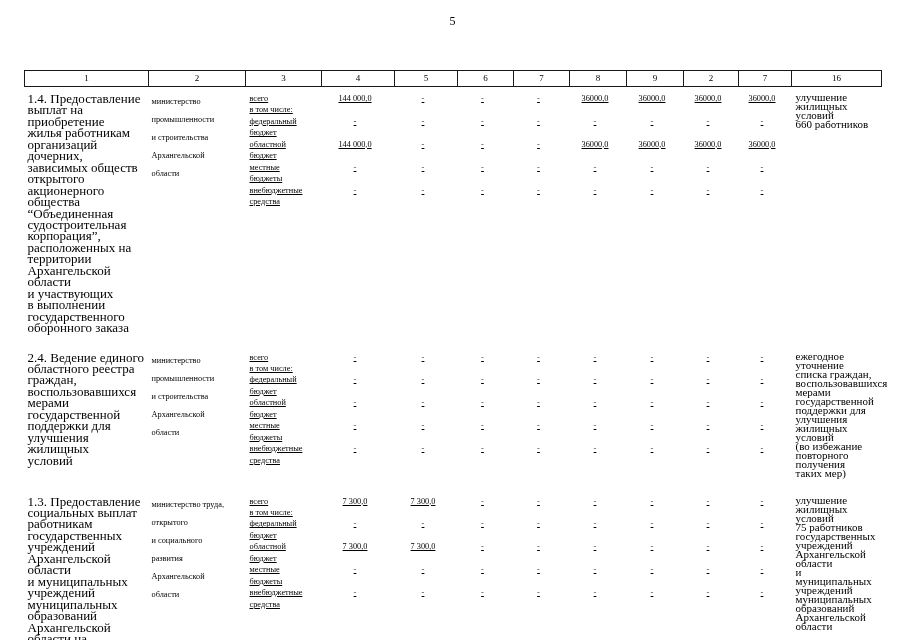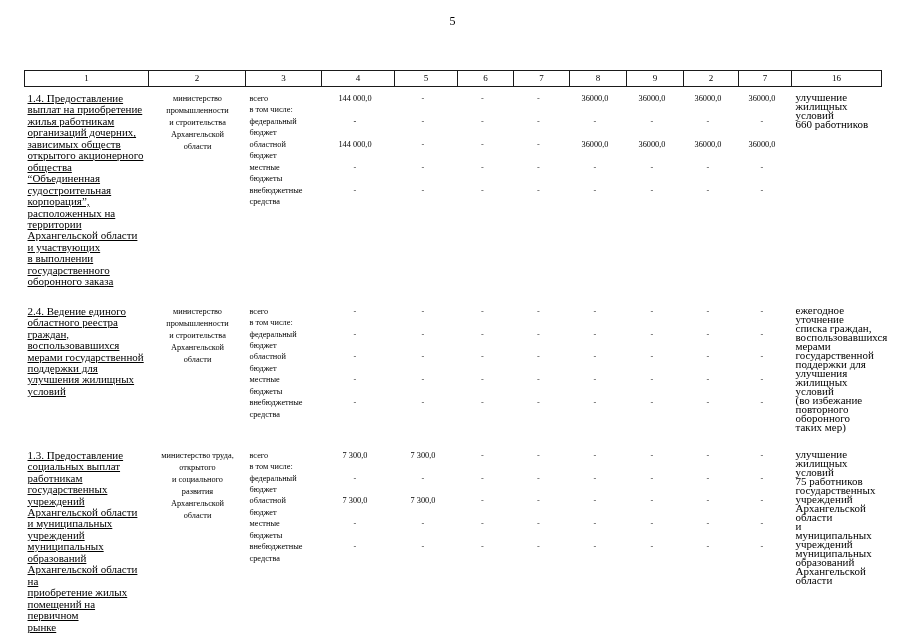--- a/index.html
+++ b/index.html
@@ -72,34 +72,32 @@
     border: none;
     padding: 0;
     vertical-align: top;
   }
 
   
   tr.spacer td { height: 6px; line-height: 6px; font-size: 1px; }
   tr.gap td { height: 18px; line-height: 18px; font-size: 1px; }
 
   .cell-text {
-    font-size: 11px;
+    font-size: 13px;
     line-height: 11.45px;
     padding-left: 3px;
     padding-right: 2px;
     white-space: pre-line;
-    text-decoration: underline;
   }
   .c2-text {
     font-size: 8.3px;
-    line-height: 12px;
+    line-height: 18px;
     padding-left: 3px;
     padding-right: 2px;
     white-space: pre-line;
-    text-align: center;
   }
   .c12-text {
     font-size: 11px;
     line-height: 9px;
     padding-left: 4px;
     padding-right: 2px;
     white-space: pre-line;
   }
   .budget-label {
     font-size: 8.3px;
@@ -109,21 +107,21 @@
   }
   .num {
     font-size: 8.3px;
     line-height: 11.45px;
     text-align: center;
     padding-right: 6px;
   }
   .num.dash { color: #3a3a3a; }
 
   
-  .sub-grid { display: block; }
+  .sub-grid { display: block; text-decoration: underline; }
   .sub-line {
     height: 11.45px;
     line-height: 11.45px;
   }
   .sub-line.tall2 { height: 22.9px; }
 </style>
 </head>
 <body>
 
 <div class="page">
@@ -414,21 +412,21 @@
           <td>
             <div class="c12-text">ежегодное уточнение
 списка граждан,
 воспользовавшихся
 мерами
 государственной
 поддержки для
 улучшения
 жилищных условий
 (во избежание
-повторного оборонного
+повторного получения
 таких мер)</div>
           </td>
         </tr>
 
         <tr class="gap">
           <td colspan="12"></td>
         </tr>
 
         <tr id="r2">
           <td>

